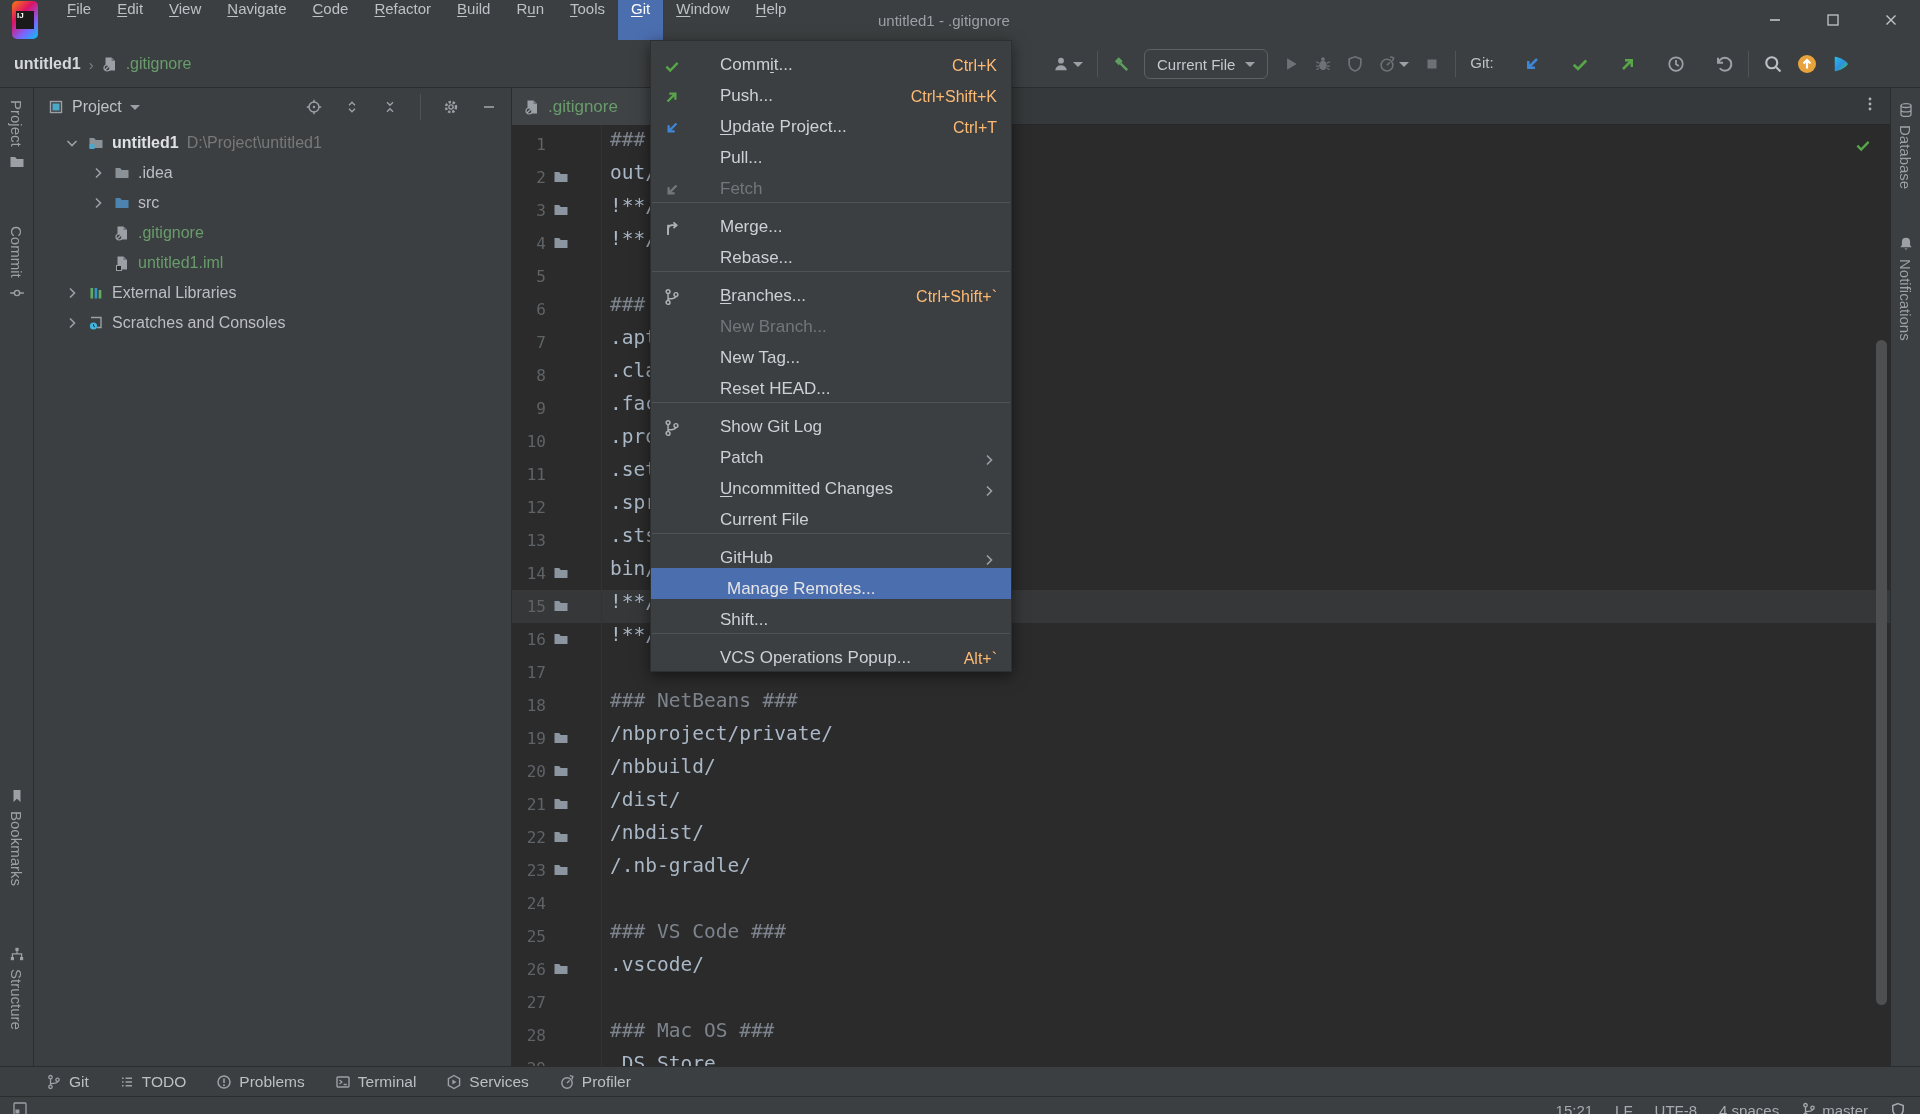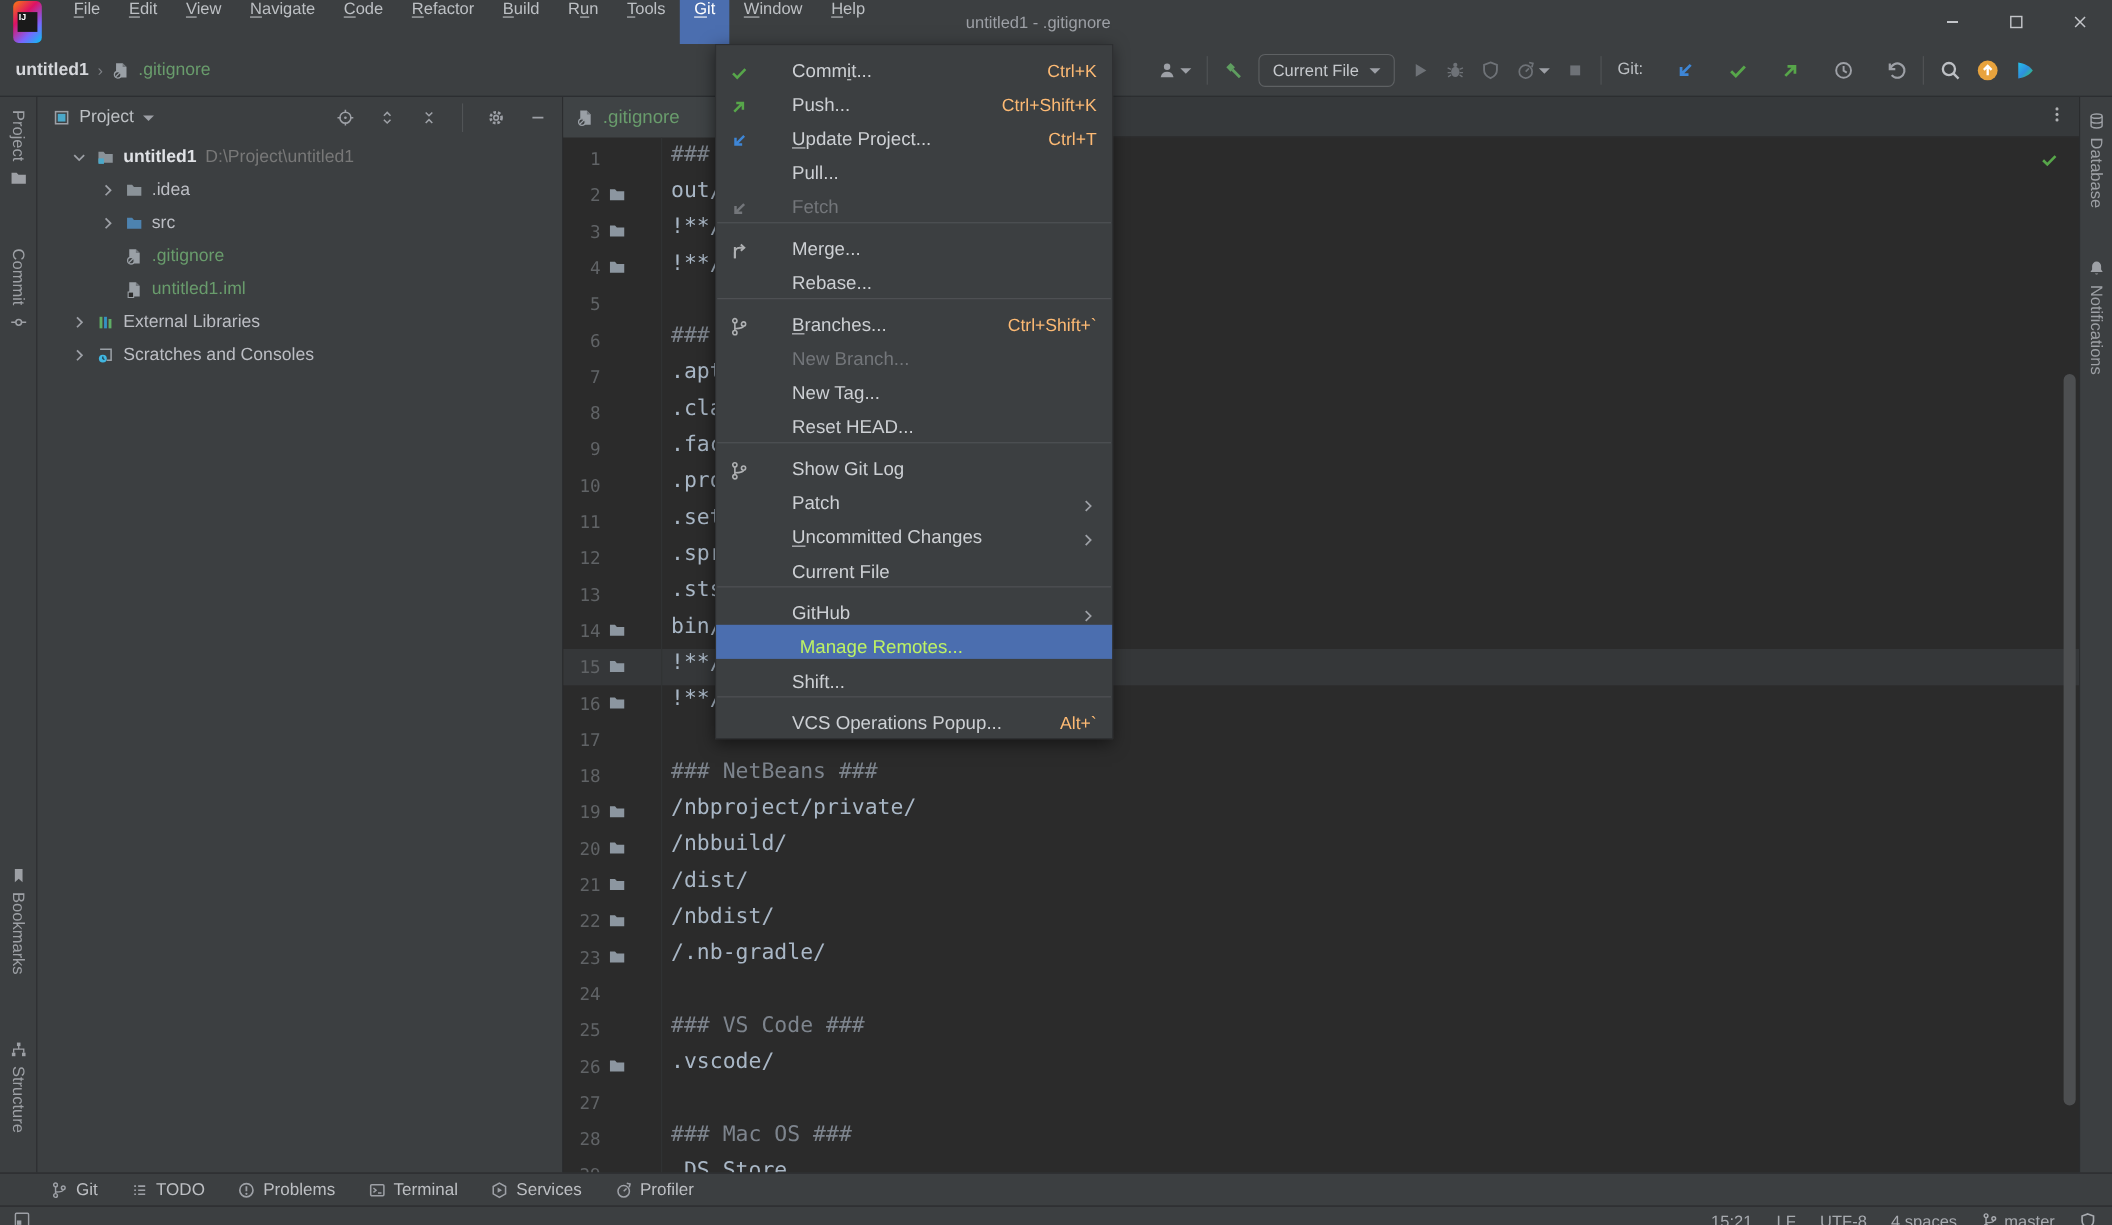--- a/index.html
+++ b/index.html
@@ -101,21 +101,21 @@
   
   #git-menu { position:absolute; left:650px; top:40px; width:362px; background:#3C3F41;
               border:1px solid #2D2F31; box-shadow:0 4px 14px rgba(0,0,0,.5);
               padding:3px 0; z-index:100; }
   .mrow { height:31px; display:flex; align-items:flex-end; padding:0 14px 0 12px;
           color:#CDD0D4; font-size:17px;gap:29px; }
   .mrow .mico { width:28px; display:flex; align-items:center; }
   .mrow .msc { margin-left:auto; color:#fdba74; font-size:16px; }
   .mrow .subarrow { margin-left:auto; color:#9DA0A6; display:flex; }
   .mrow.disabled { color:#73767A; }
-  .mrow.highlighted { background:#4B6EAF; color:#bef264;padding-left:19px; }
+  .mrow.highlighted { background:#4B6EAF; color:#e5e5e5;padding-left:19px; }
   .msep { height:1px; background:#505356; margin:3px 1px; }
 
   
   #bottombar { position:absolute; left:0; top:1066px; width:1920px; height:30px;
                background:#3C3F41; border-top:1px solid #2A2C2E; display:flex;
                align-items:center; padding-left:46px; gap:30px; z-index:10; }
   .bb-item { display:flex; align-items:center; gap:7px; color:#BDBFC3; font-size:15.5px; }
   .bb-item svg { color:#9DA0A6; }
   #statusbar { position:absolute; left:0; top:1096px; width:1920px; height:28px;
                background:#3C3F41; border-top:1px solid #2A2C2E; z-index:10; }

